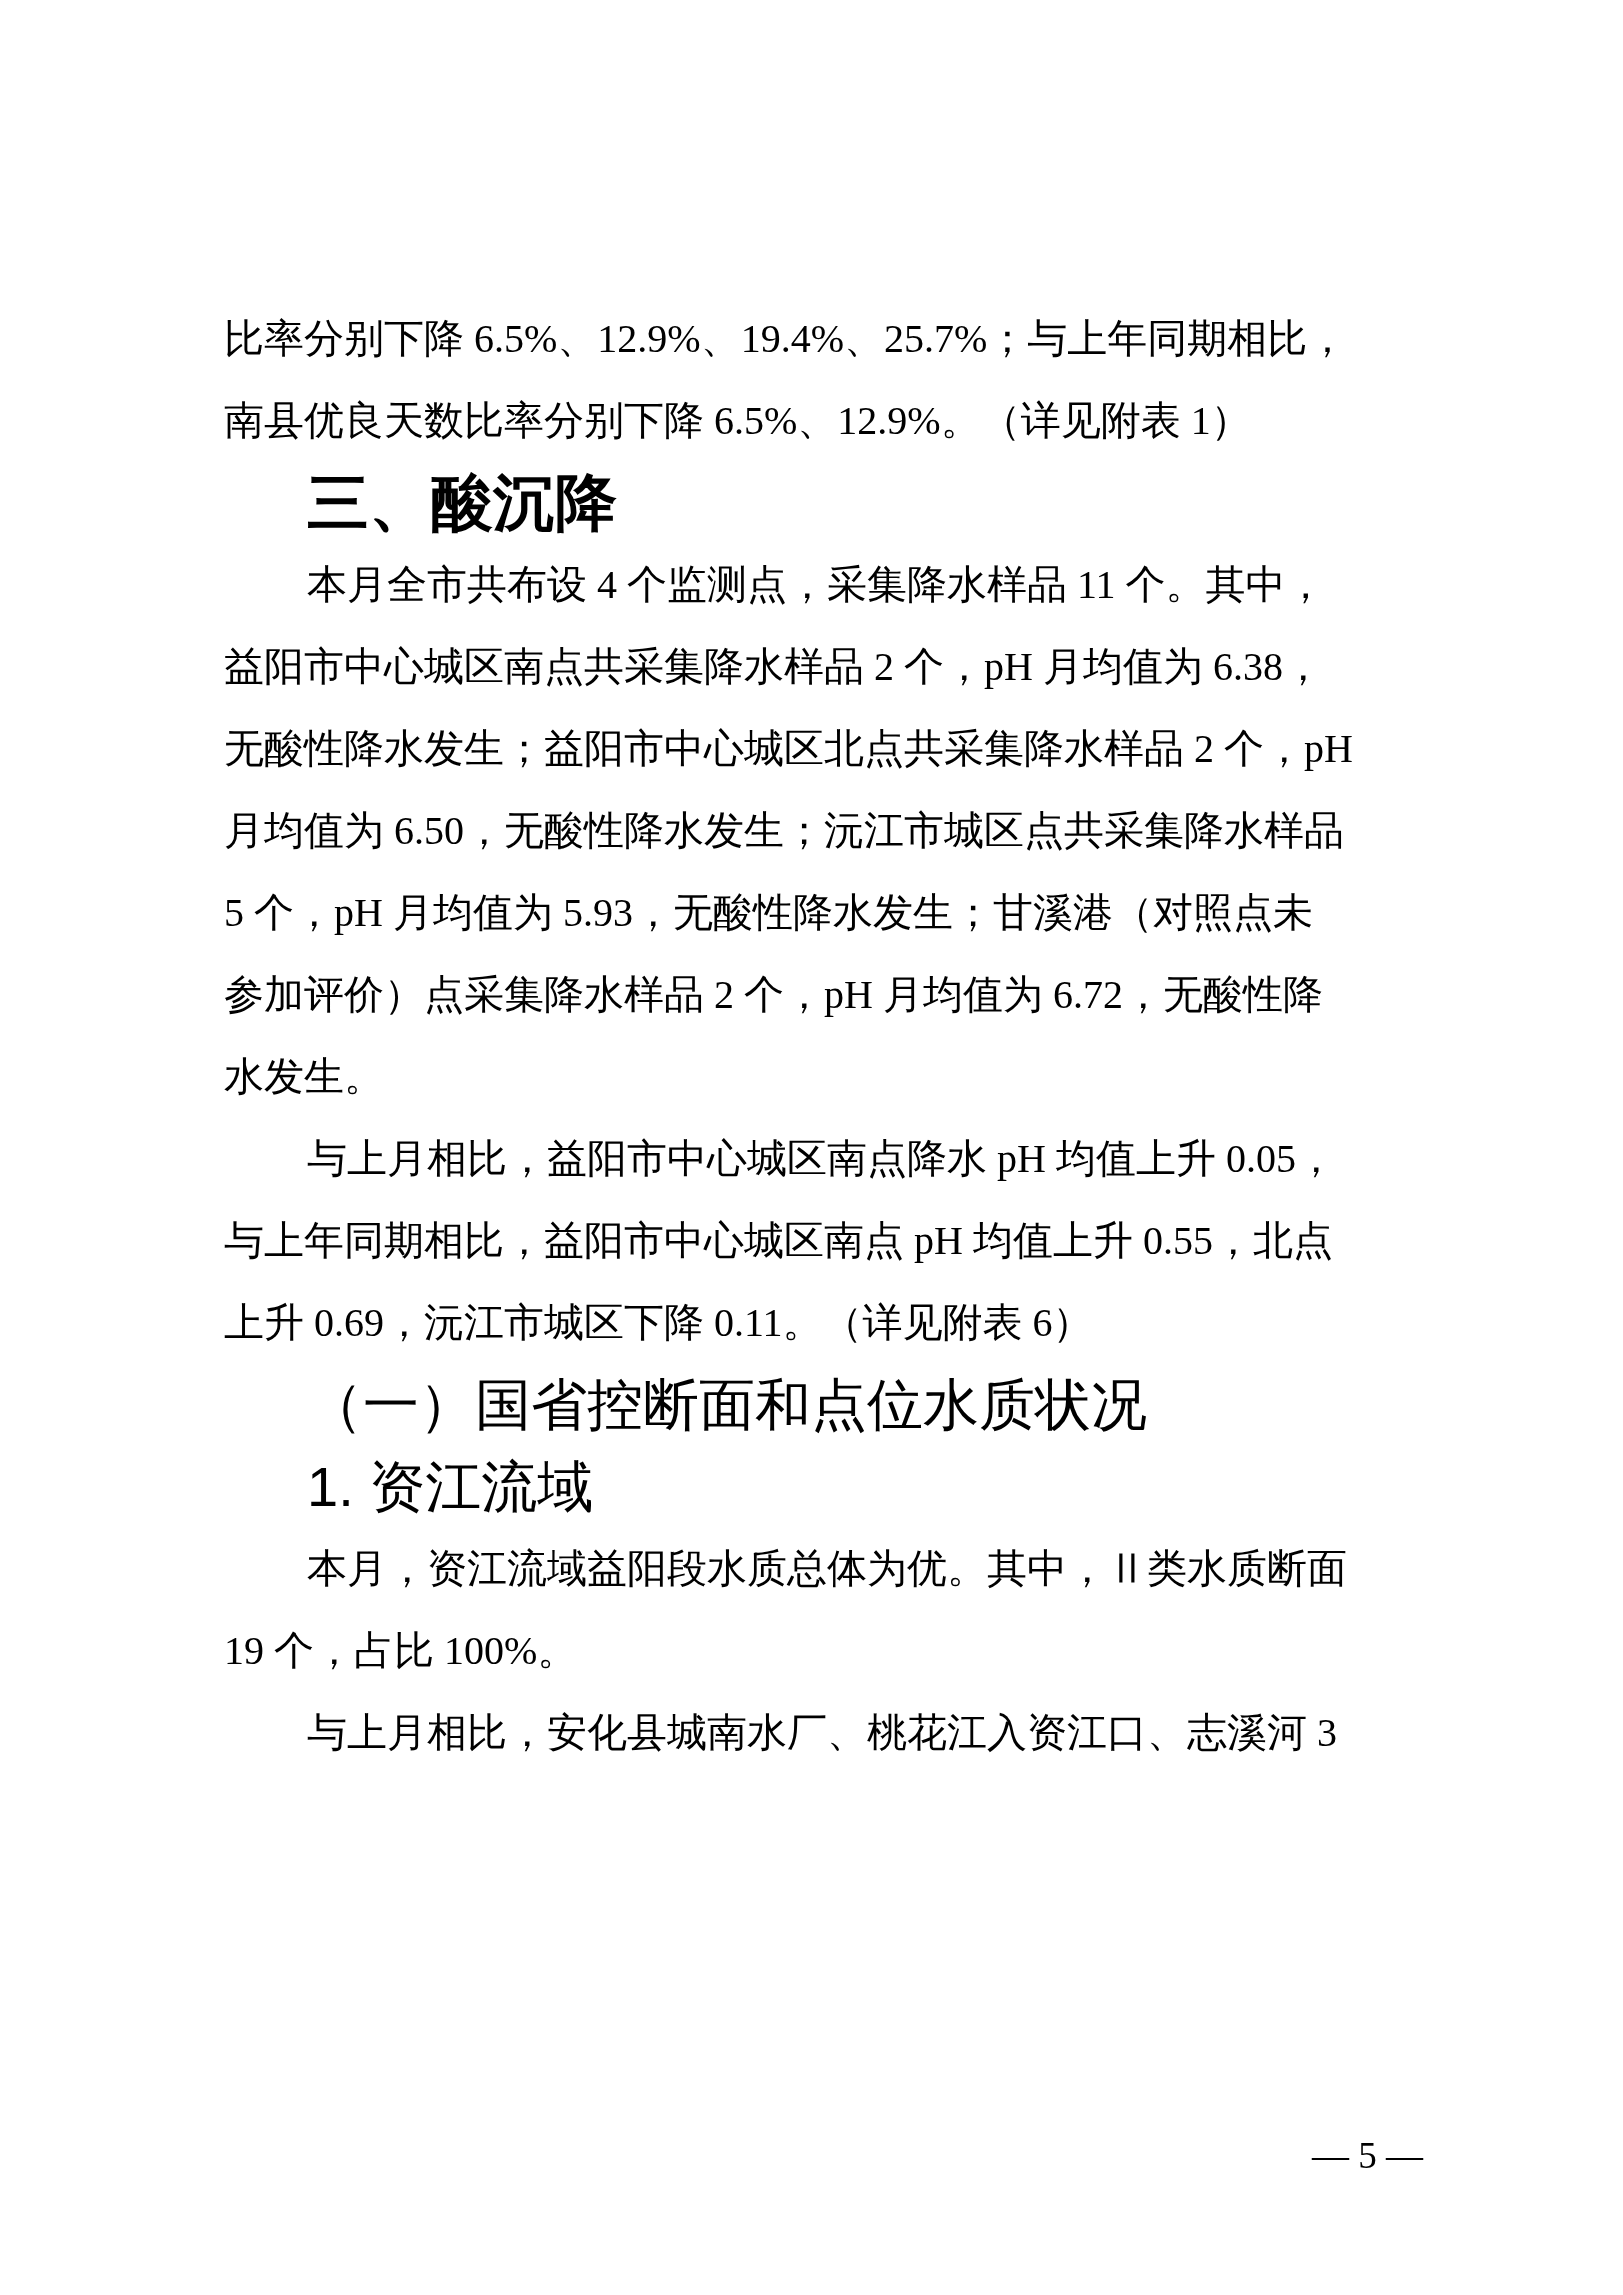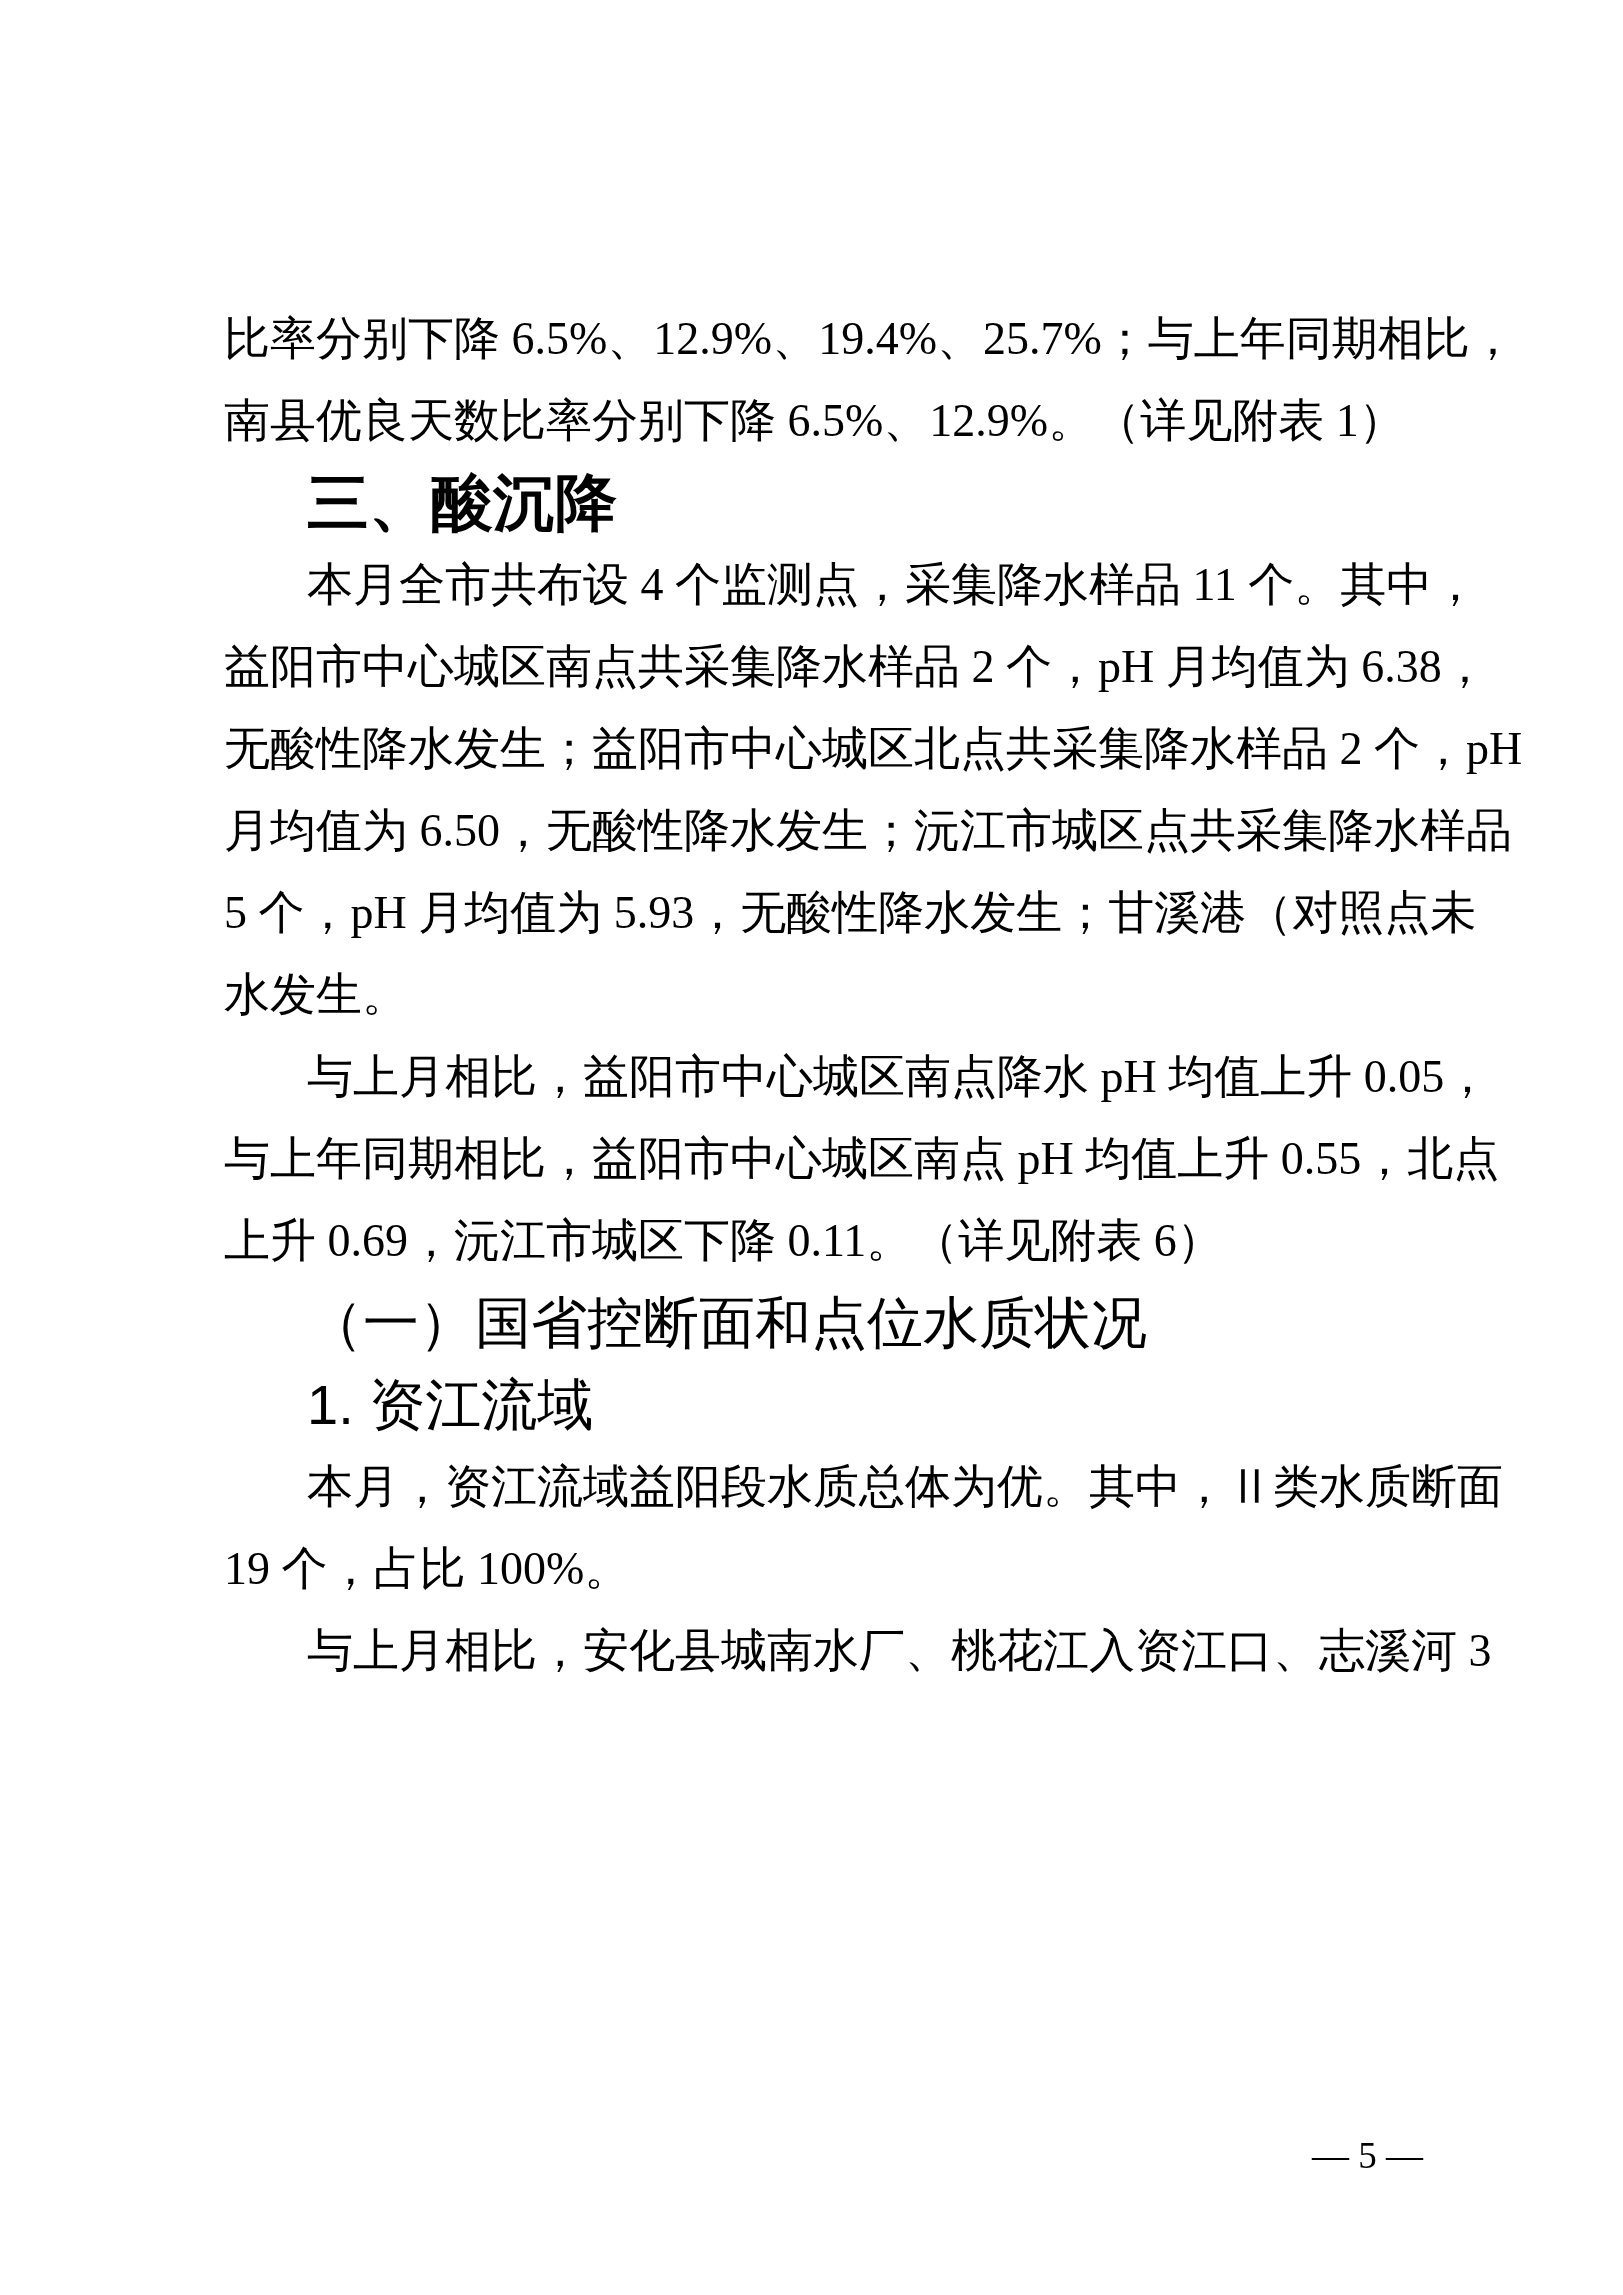--- a/index.html
+++ b/index.html
@@ -18,21 +18,21 @@
   }
   .content {
     position: absolute;
     left: 224px;
     top: 298px;
     width: 1221px;
   }
   .line {
     height: 82px;
     line-height: 82px;
-    font-size: 46px;
+    font-size: 40px;
     white-space: nowrap;
     letter-spacing: 0px;
   }
   .indent {
     text-indent: 83px;
   }
   .heading-bold {
     font-family: "Liberation Sans", sans-serif;
     font-weight: 700;
     font-size: 62px;
@@ -58,20 +58,21 @@
 <div class="page">
   <div class="content">
     <div class="line">比率分别下降 6.5%、12.9%、19.4%、25.7%；与上年同期相比，</div>
     <div class="line">南县优良天数比率分别下降 6.5%、12.9%。（详见附表 1）</div>
     <div class="line indent heading-bold">三、酸沉降</div>
     <div class="line indent">本月全市共布设 4 个监测点，采集降水样品 11 个。其中，</div>
     <div class="line">益阳市中心城区南点共采集降水样品 2 个，pH 月均值为 6.38，</div>
     <div class="line">无酸性降水发生；益阳市中心城区北点共采集降水样品 2 个，pH</div>
     <div class="line">月均值为 6.50，无酸性降水发生；沅江市城区点共采集降水样品</div>
     <div class="line">5 个，pH 月均值为 5.93，无酸性降水发生；甘溪港（对照点未</div>
+    <div class="line">参加评价）点采集降水样品 2 个，pH 月均值为 6.72，无酸性降</div>
     <div class="line">水发生。</div>
     <div class="line indent">与上月相比，益阳市中心城区南点降水 pH 均值上升 0.05，</div>
     <div class="line">与上年同期相比，益阳市中心城区南点 pH 均值上升 0.55，北点</div>
     <div class="line">上升 0.69，沅江市城区下降 0.11。（详见附表 6）</div>
     <div class="line indent kaiti">（一）国省控断面和点位水质状况</div>
     <div class="line indent kaiti">1. 资江流域</div>
     <div class="line indent">本月，资江流域益阳段水质总体为优。其中，Ⅱ类水质断面</div>
     <div class="line">19 个，占比 100%。</div>
     <div class="line indent">与上月相比，安化县城南水厂、桃花江入资江口、志溪河 3</div>
   </div>

